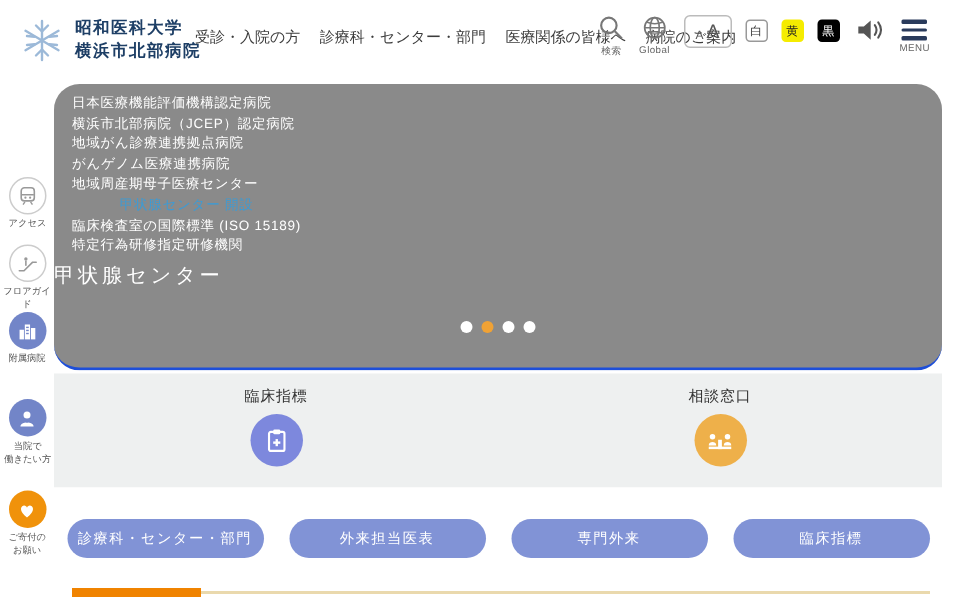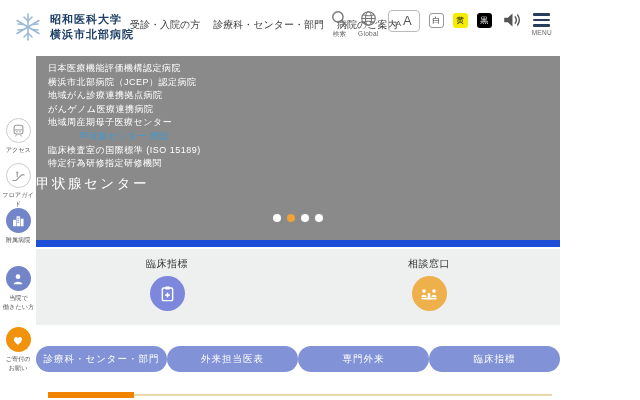--- a/index.html
+++ b/index.html
@@ -1,18 +1,18 @@
 <!DOCTYPE html>
 <html><head>
 <meta charset="utf-8">
 <style>
   * { margin:0; padding:0; box-sizing:border-box; }
   html,body { background:#ffffff; }
   body { font-family:"Liberation Sans","DejaVu Sans",sans-serif; }
-  .page { position:relative; width:560px; height:400px; background:#fff; overflow:hidden; }
+  .page { position:relative; width:628px; height:400px; background:#fff; overflow:hidden; }
 
   
   .header { position:absolute; left:0; top:0; right:0; height:56px; background:#fff; z-index:5; }
   .logo { position:absolute; left:12px; top:11px; display:flex; align-items:center; gap:6px; cursor:pointer; }
   .logo-text { font-size:11px; font-weight:bold; color:#1e3f66; line-height:1.4; letter-spacing:1px; }
   .main-nav { position:absolute; left:130px; top:18px; display:flex; gap:13px; font-size:10px; color:#3c3c3c; }
   .main-nav span { cursor:pointer; white-space:nowrap; }
 
   .utils { position:absolute; right:8px; top:9px; display:flex; align-items:flex-start; gap:9px; }
   .util { display:flex; flex-direction:column; align-items:center; cursor:pointer; }
@@ -29,21 +29,21 @@
   
   .sidebar { position:absolute; left:0; top:56px; width:36px; bottom:0; background:#fff; z-index:4; }
   .side-item { position:absolute; left:0; width:36px; display:flex; flex-direction:column; align-items:center; cursor:pointer; }
   .side-icon { width:25px; height:25px; border-radius:50%; display:flex; align-items:center; justify-content:center; }
   .side-icon.outline { background:#fff; border:1px solid #ccc; }
   .side-icon.blue { background:#7285c8; }
   .side-icon.orange { background:#f0920b; }
   .side-label { font-size:6.5px; color:#555; text-align:center; line-height:1.35; margin-top:3px; transform:scale(0.95); }
 
   
-  .hero { position:absolute; left:36px; top:56px; right:0; height:191px; background:#8a8a8a; border-bottom:7px solid #1d4ed8; }
+  .hero { position:absolute; left:36px; top:56px; right:0; height:191px; background:#8a8a8a; border-bottom:2px solid #1d4ed8;border-radius:17px; }
   .accred { position:absolute; left:12px; top:6px; list-style:none; }
   .accred li { font-size:9px; color:#fff; line-height:13.6px; letter-spacing:0.5px; }
   .accred li.link { color:#3d9bd4; cursor:pointer;text-align:center; }
   .hero-title { position:absolute; left:0; right:0; top:119px; text-align:left; color:#fff; font-size:13.5px; letter-spacing:2.5px; }
   .dots { position:absolute; left:0; right:0; top:158px; display:flex; justify-content:center; gap:6px; }
   .dot { width:8px; height:8px; border-radius:50%; background:#fff; cursor:pointer; }
   .dot.active { background:#f0a235; }
 
   
   .quick { position:absolute; left:36px; top:249px; right:0; height:76px; background:#eef0f0; display:flex; justify-content:space-around; align-items:flex-start; padding-top:8px; }
@@ -92,20 +92,21 @@
       </span>
       <span class="logo-text">
         <span>昭和医科大学</span><br>
         <span>横浜市北部病院</span>
       </span>
     </div>
 
     <div class="main-nav">
       <span>受診・入院の方</span>
       <span>診療科・センター・部門</span>
+      <span>医療関係の皆様へ</span>
       <span>病院のご案内</span>
     </div>
 
     <div class="utils">
 
       <div class="util">
         <span>
           <svg width="19" height="19" viewBox="0 0 24 24" fill="none" stroke="#777" stroke-width="1.8">
             <circle cx="10" cy="10" r="6.5"></circle>
               <line x1="15" y1="15" x2="21" y2="21"></line>

